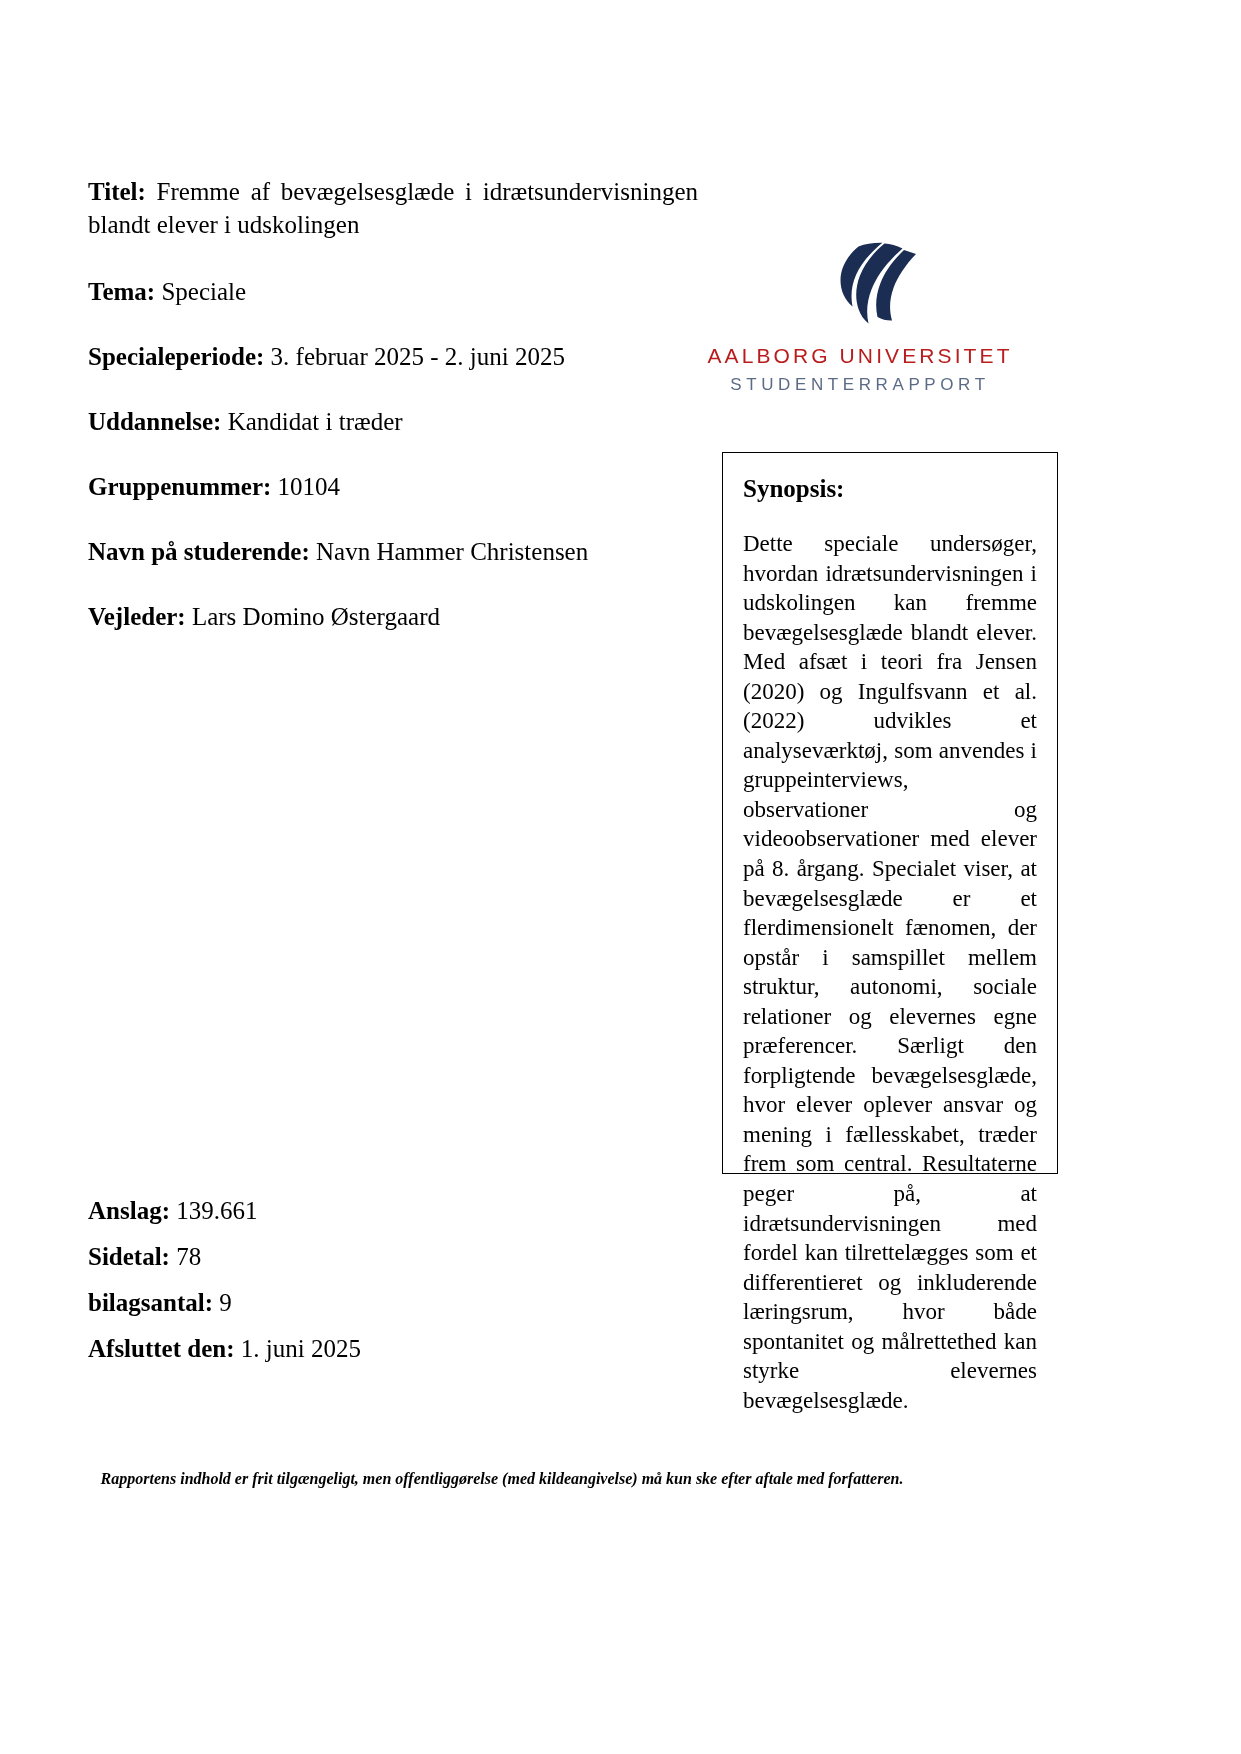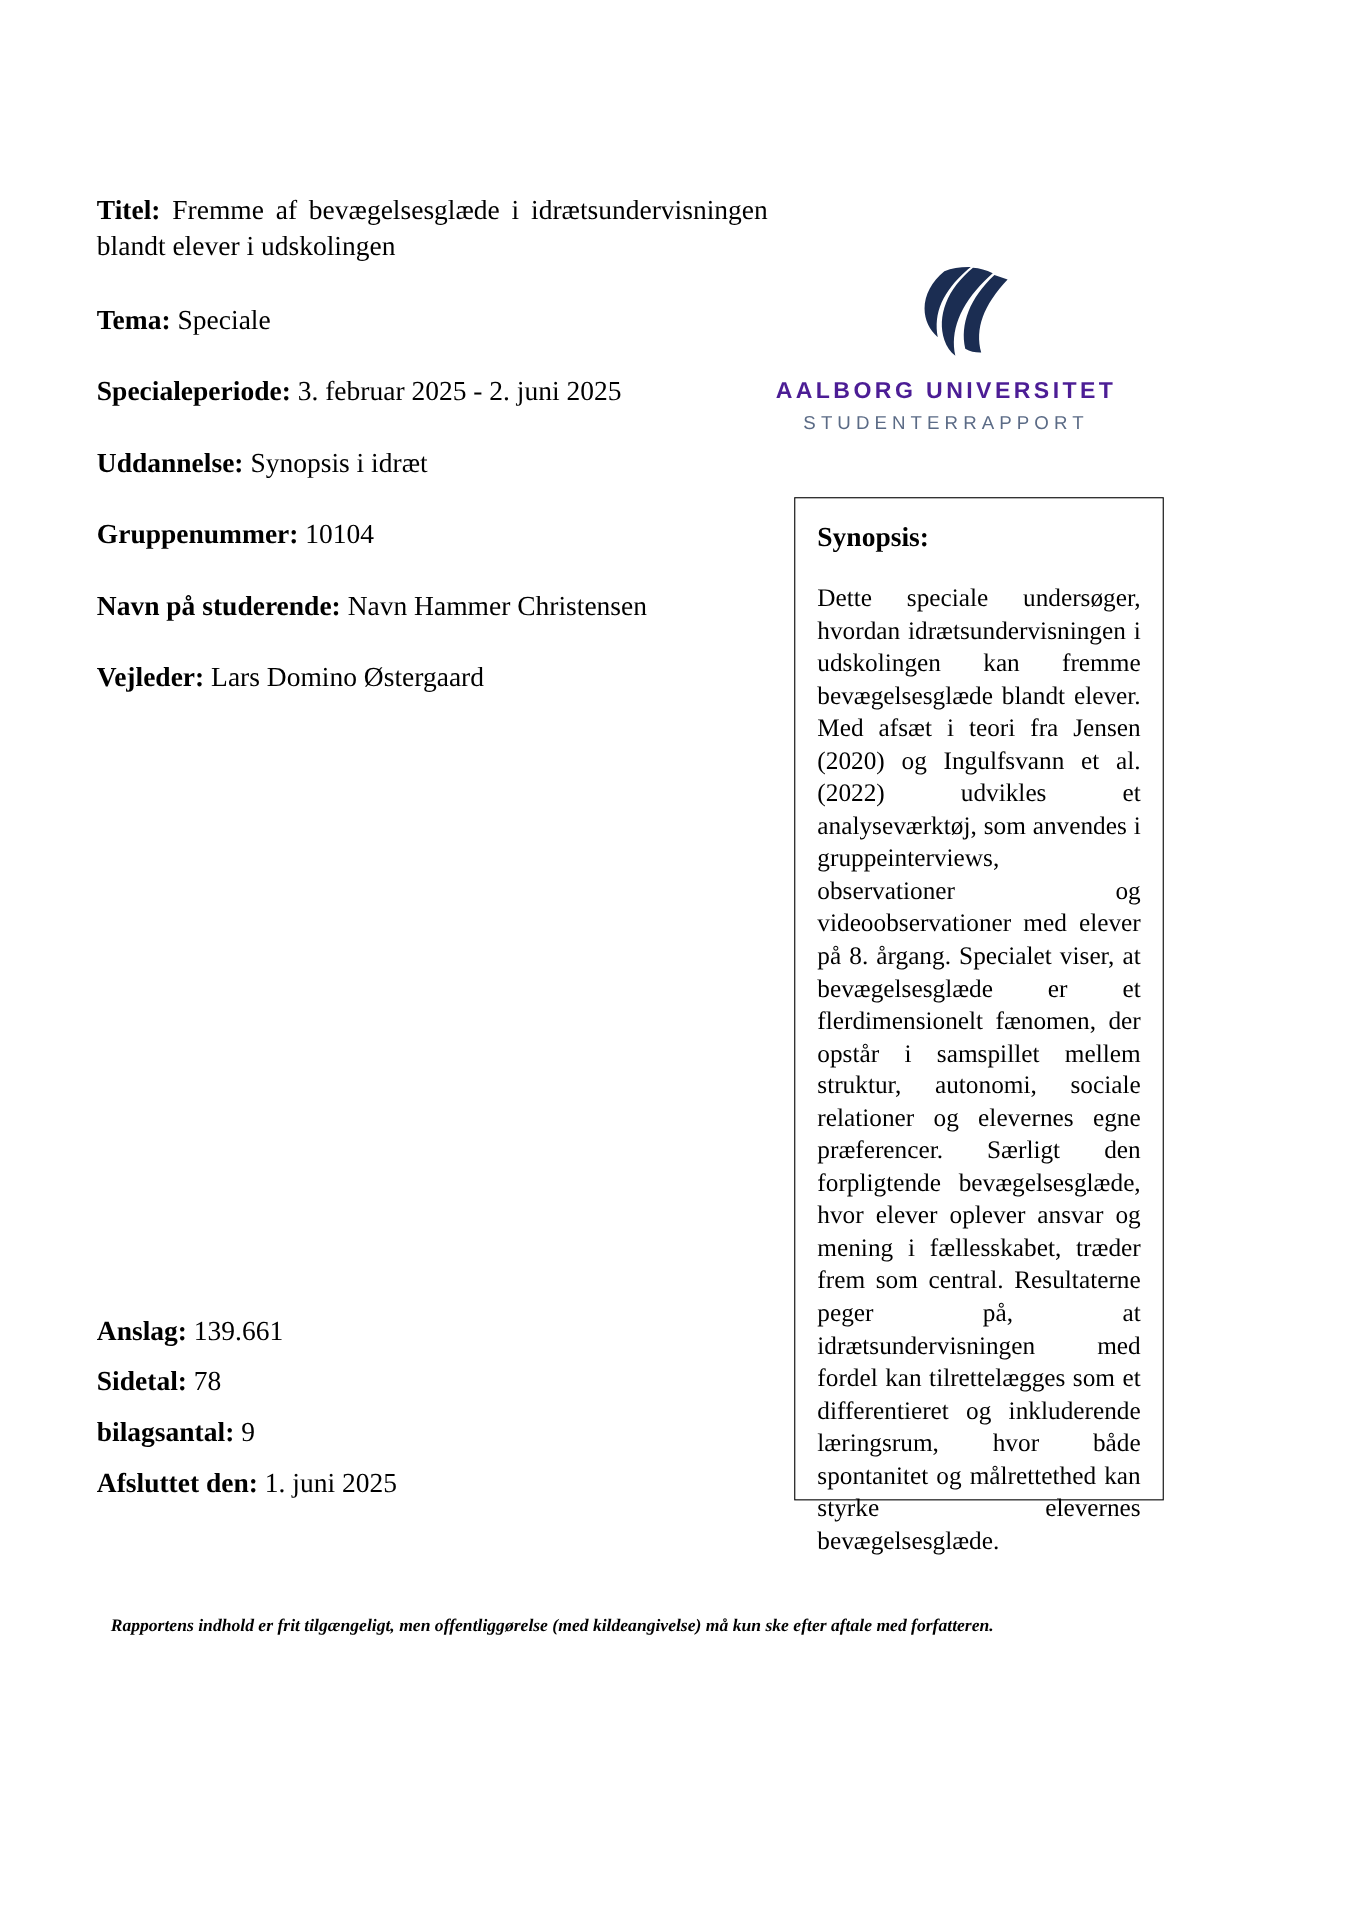--- a/index.html
+++ b/index.html
@@ -52,43 +52,43 @@
     text-align: center;
   }
   .logo-mark {
     width: 120px;
     height: 108px;
     margin: 0 auto 14px auto;
     display: block;
   }
   .logo-name {
     font-family: "Liberation Sans", "DejaVu Sans", sans-serif;
-    font-weight: bold;
+    font-weight: normal;
     font-size: 21px;
     letter-spacing: 3.1px;
-    color: #4c1d95;
+    color: #b91c1c;
     white-space: nowrap;
   }
   .logo-sub {
     font-family: "Liberation Sans", "DejaVu Sans", sans-serif;
     font-weight: normal;
     font-size: 17px;
     letter-spacing: 4.6px;
     color: #5b6b86;
     margin-top: 7px;
     white-space: nowrap;
   }
 
   
   .synopsis-box {
     position: absolute;
     left: 722px;
     top: 452px;
     width: 336px;
-    height: 912px;
+    height: 722px;
     border: 1.6px solid #000000;
     box-sizing: border-box;
     padding: 22px 20px 4px 20px;
   }
   .synopsis-title {
     font-size: 25px;
     font-weight: bold;
     margin: 0 0 26px 0;
   }
   .synopsis-body {
@@ -146,21 +146,21 @@
       <span>Speciale</span>
     </div>
 
     <div class="meta-row">
       <span class="lbl">Specialeperiode:</span>
       <span>3. februar 2025 - 2. juni 2025</span>
     </div>
 
     <div class="meta-row">
       <span class="lbl">Uddannelse:</span>
-      <span>Synopsis i idræt</span>
+      <span>Kandidat i træder</span>
     </div>
 
     <div class="meta-row">
       <span class="lbl">Gruppenummer:</span>
       <span>10104</span>
     </div>
 
     <div class="meta-row">
       <span class="lbl">Navn på studerende:</span>
       <span>Navn Hammer Christensen</span>

